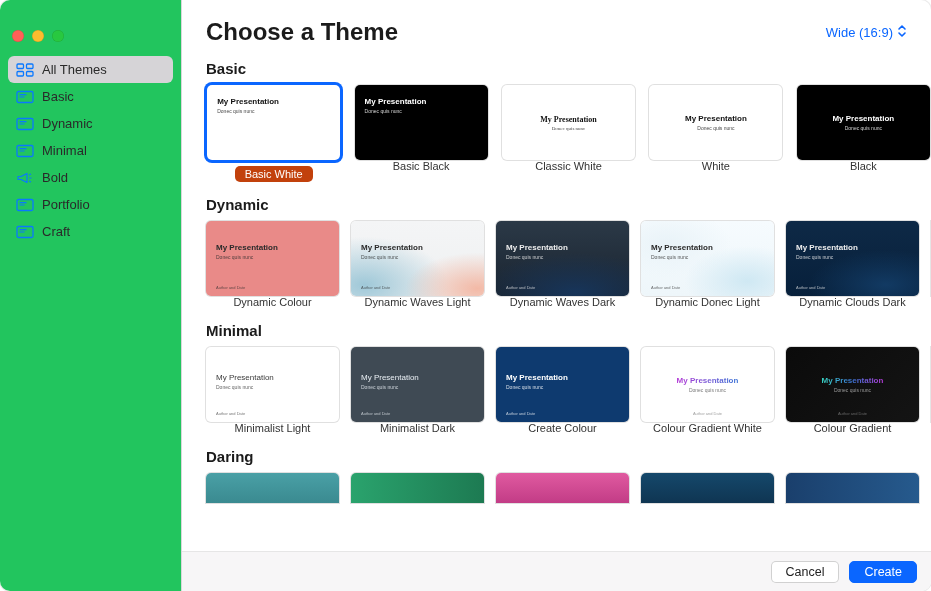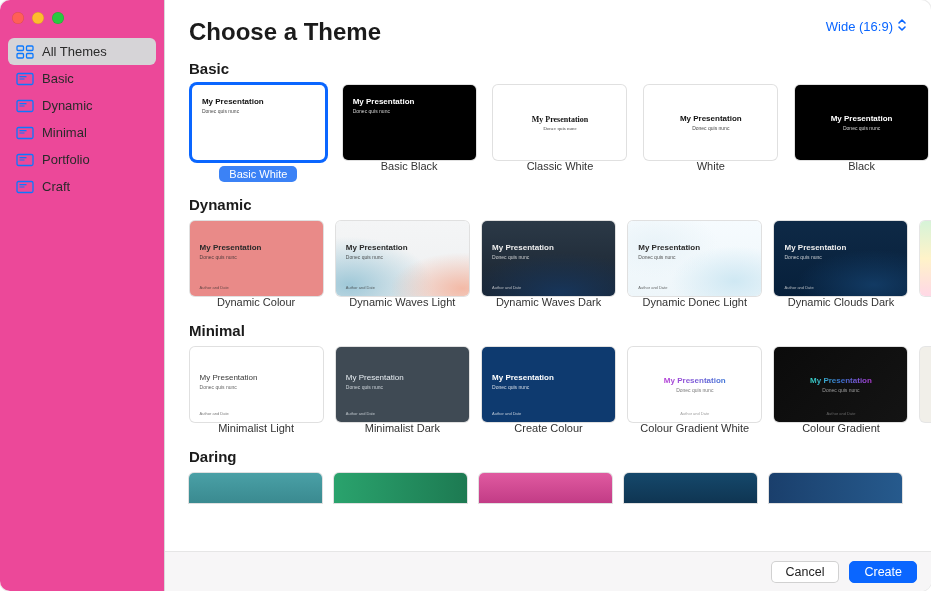--- a/index.html
+++ b/index.html
@@ -4,40 +4,40 @@
 <style>
   * { box-sizing: border-box; margin: 0; padding: 0; }
   html, body { width: 931px; height: 591px; overflow: hidden; font-family: -apple-system, "Helvetica Neue", Arial, sans-serif; }
   .window {
     width: 931px; height: 591px; background: #fff; border-radius: 10px; overflow: hidden;
     display: flex; flex-direction: column; box-shadow: 0 0 0 1px rgba(0,0,0,0.08);
   }
   .body-area { flex: 1; display: flex; min-height: 0; }
   
   .sidebar {
-    width: 165px; background: #ec4899; border-right: 1px solid #d9d7da;
-    display: flex; flex-direction: column; padding-top: 6px;
+    width: 182px; background: #22c55e; border-right: 1px solid #d9d7da;
+    display: flex; flex-direction: column; padding-top: 24px;
   }
   .traffic-lights { display: flex; gap: 8px; padding: 6px 12px 14px 12px; }
   .tl { width: 12px; height: 12px; border-radius: 50%; }
   .tl.red { background: #ff5f57; box-shadow: inset 0 0 0 0.5px rgba(0,0,0,0.15); }
   .tl.yellow { background: #febc2e; box-shadow: inset 0 0 0 0.5px rgba(0,0,0,0.15); }
   .tl.green { background: #28c840; box-shadow: inset 0 0 0 0.5px rgba(0,0,0,0.15); }
   .sb-list { display: flex; flex-direction: column; padding: 0 8px; gap: 0; }
   .sb-item {
     display: flex; align-items: center; gap: 8px; height: 27px;
     padding: 0 8px; border-radius: 6px; font-size: 13px; color: #2a2a2a;
   }
   .sb-item.selected { background: #d6d4d7; }
   .sb-icon { width: 18px; height: 14px; display: inline-flex; align-items: center; justify-content: center; }
   .sb-icon svg { width: 18px; height: 14px; }
   
   .main { flex: 1; display: flex; flex-direction: column; min-width: 0; }
   .main-header {
-    display: flex; align-items: flex-start; justify-content: space-between;
+    display: flex; align-items: center; justify-content: space-between;
     padding: 18px 24px 8px 24px;
   }
   .title { font-size: 24px; font-weight: 700; color: #1b1b1b; }
   .aspect {
     display: flex; align-items: center; gap: 4px; color: #0a66ff; font-size: 13px;
     font-weight: 500;
   }
   .aspect .chev svg { width: 10px; height: 14px; }
   .scroll {
     flex: 1; overflow: hidden; padding: 0 0 0 24px;
@@ -52,21 +52,21 @@
   .thumb {
     width: 133px; height: 75px; border-radius: 5px; position: relative; overflow: hidden;
     box-shadow: 0 0 0 1px rgba(0,0,0,0.12);
   }
   .thumb.selected { box-shadow: 0 0 0 3px #0a66ff; }
   .thumb .t-title { font-size: 8px; font-weight: 700; }
   .thumb .t-sub { font-size: 5px; opacity: 0.8; margin-top: 2px; }
   .thumb .t-foot { font-size: 4px; opacity: 0.7; position: absolute; }
   .caption { font-size: 11px; color: #333; text-align: center; }
   .caption-badge {
-    display: inline-block; background: #3b82f6; color: #fff; font-size: 11px;
+    display: inline-block; background: #c2410c; color: #fff; font-size: 11px;
     padding: 2px 10px; border-radius: 5px; margin-top: 6px;
   }
   
   .thumb.center-both { display:flex; flex-direction:column; align-items:center; justify-content:center; }
   .thumb.left-pad { padding: 12px 0 0 10px; }
   .peek { width: 12px; height: 75px; border-radius: 5px 0 0 5px; align-self: flex-start; margin-top: 0; }
   
   .footer {
     height: 40px; border-top: 1px solid #e6e6e6; background: #f7f6f7;
     display: flex; align-items: center; justify-content: flex-end; gap: 10px; padding: 0 14px;
@@ -138,20 +138,31 @@
           <span class="sb-icon">
             <svg viewBox="0 0 18 14">
                 <rect x="1" y="1.5" width="16" height="11" rx="1.5" fill="none" stroke="#0a78ff" stroke-width="1.3"></rect>
                 <rect x="3.5" y="4" width="7" height="1.3" fill="#0a78ff"></rect>
                 <rect x="3.5" y="6.5" width="5" height="1" fill="#0a78ff"></rect>
               </svg>
           </span>
           <span>Minimal</span>
         </div>
 
+        <div class="sb-item">
+          <span class="sb-icon">
+            <svg viewBox="0 0 18 14">
+                <g fill="none" stroke="#0a78ff" stroke-width="1.2" stroke-linejoin="round">
+                  <path d="M2 5.5h3l6-3v9l-6-3H2z"></path>
+                  <path d="M13 4l2-1M13 7h2.5M13 10l2 1"></path>
+                </g>
+              </svg>
+          </span>
+          <span>Bold</span>
+        </div>
 
 
         <div class="sb-item">
           <span class="sb-icon">
             <svg viewBox="0 0 18 14">
                 <rect x="1" y="1.5" width="16" height="11" rx="1.5" fill="none" stroke="#0a78ff" stroke-width="1.3"></rect>
                 <rect x="3.5" y="4" width="7" height="1.3" fill="#0a78ff"></rect>
                 <rect x="3.5" y="6.5" width="5" height="1" fill="#0a78ff"></rect>
               </svg>
           </span>

